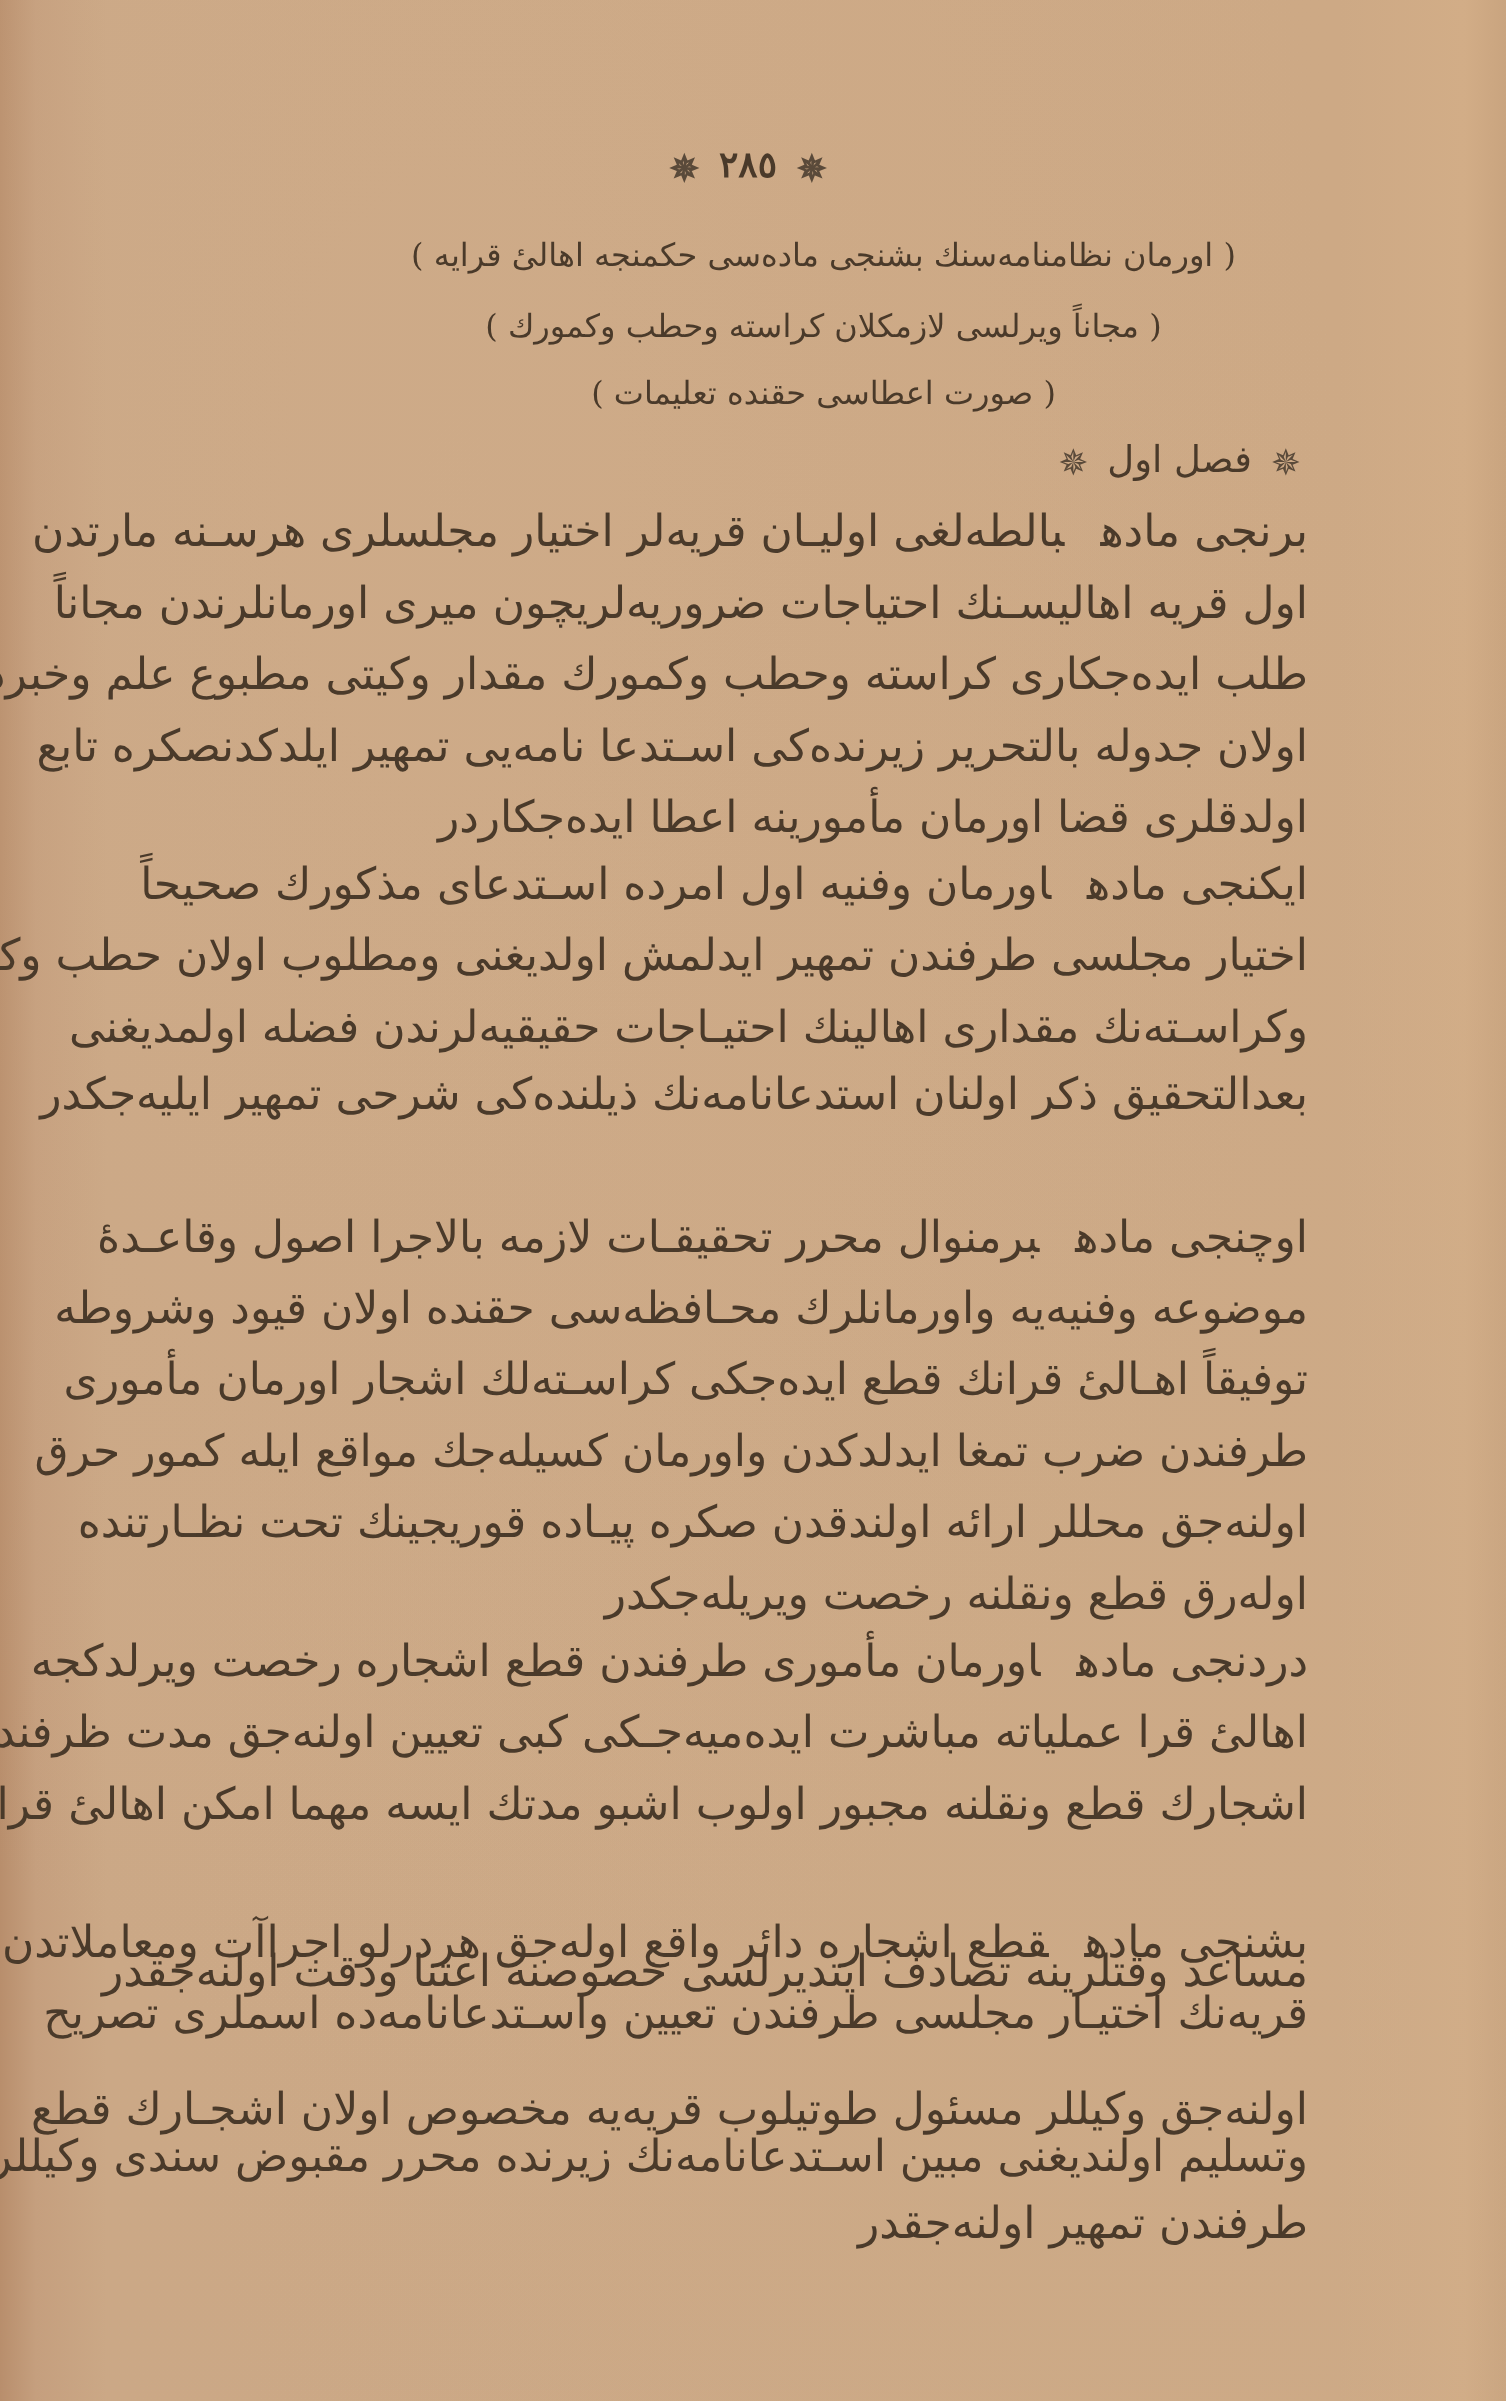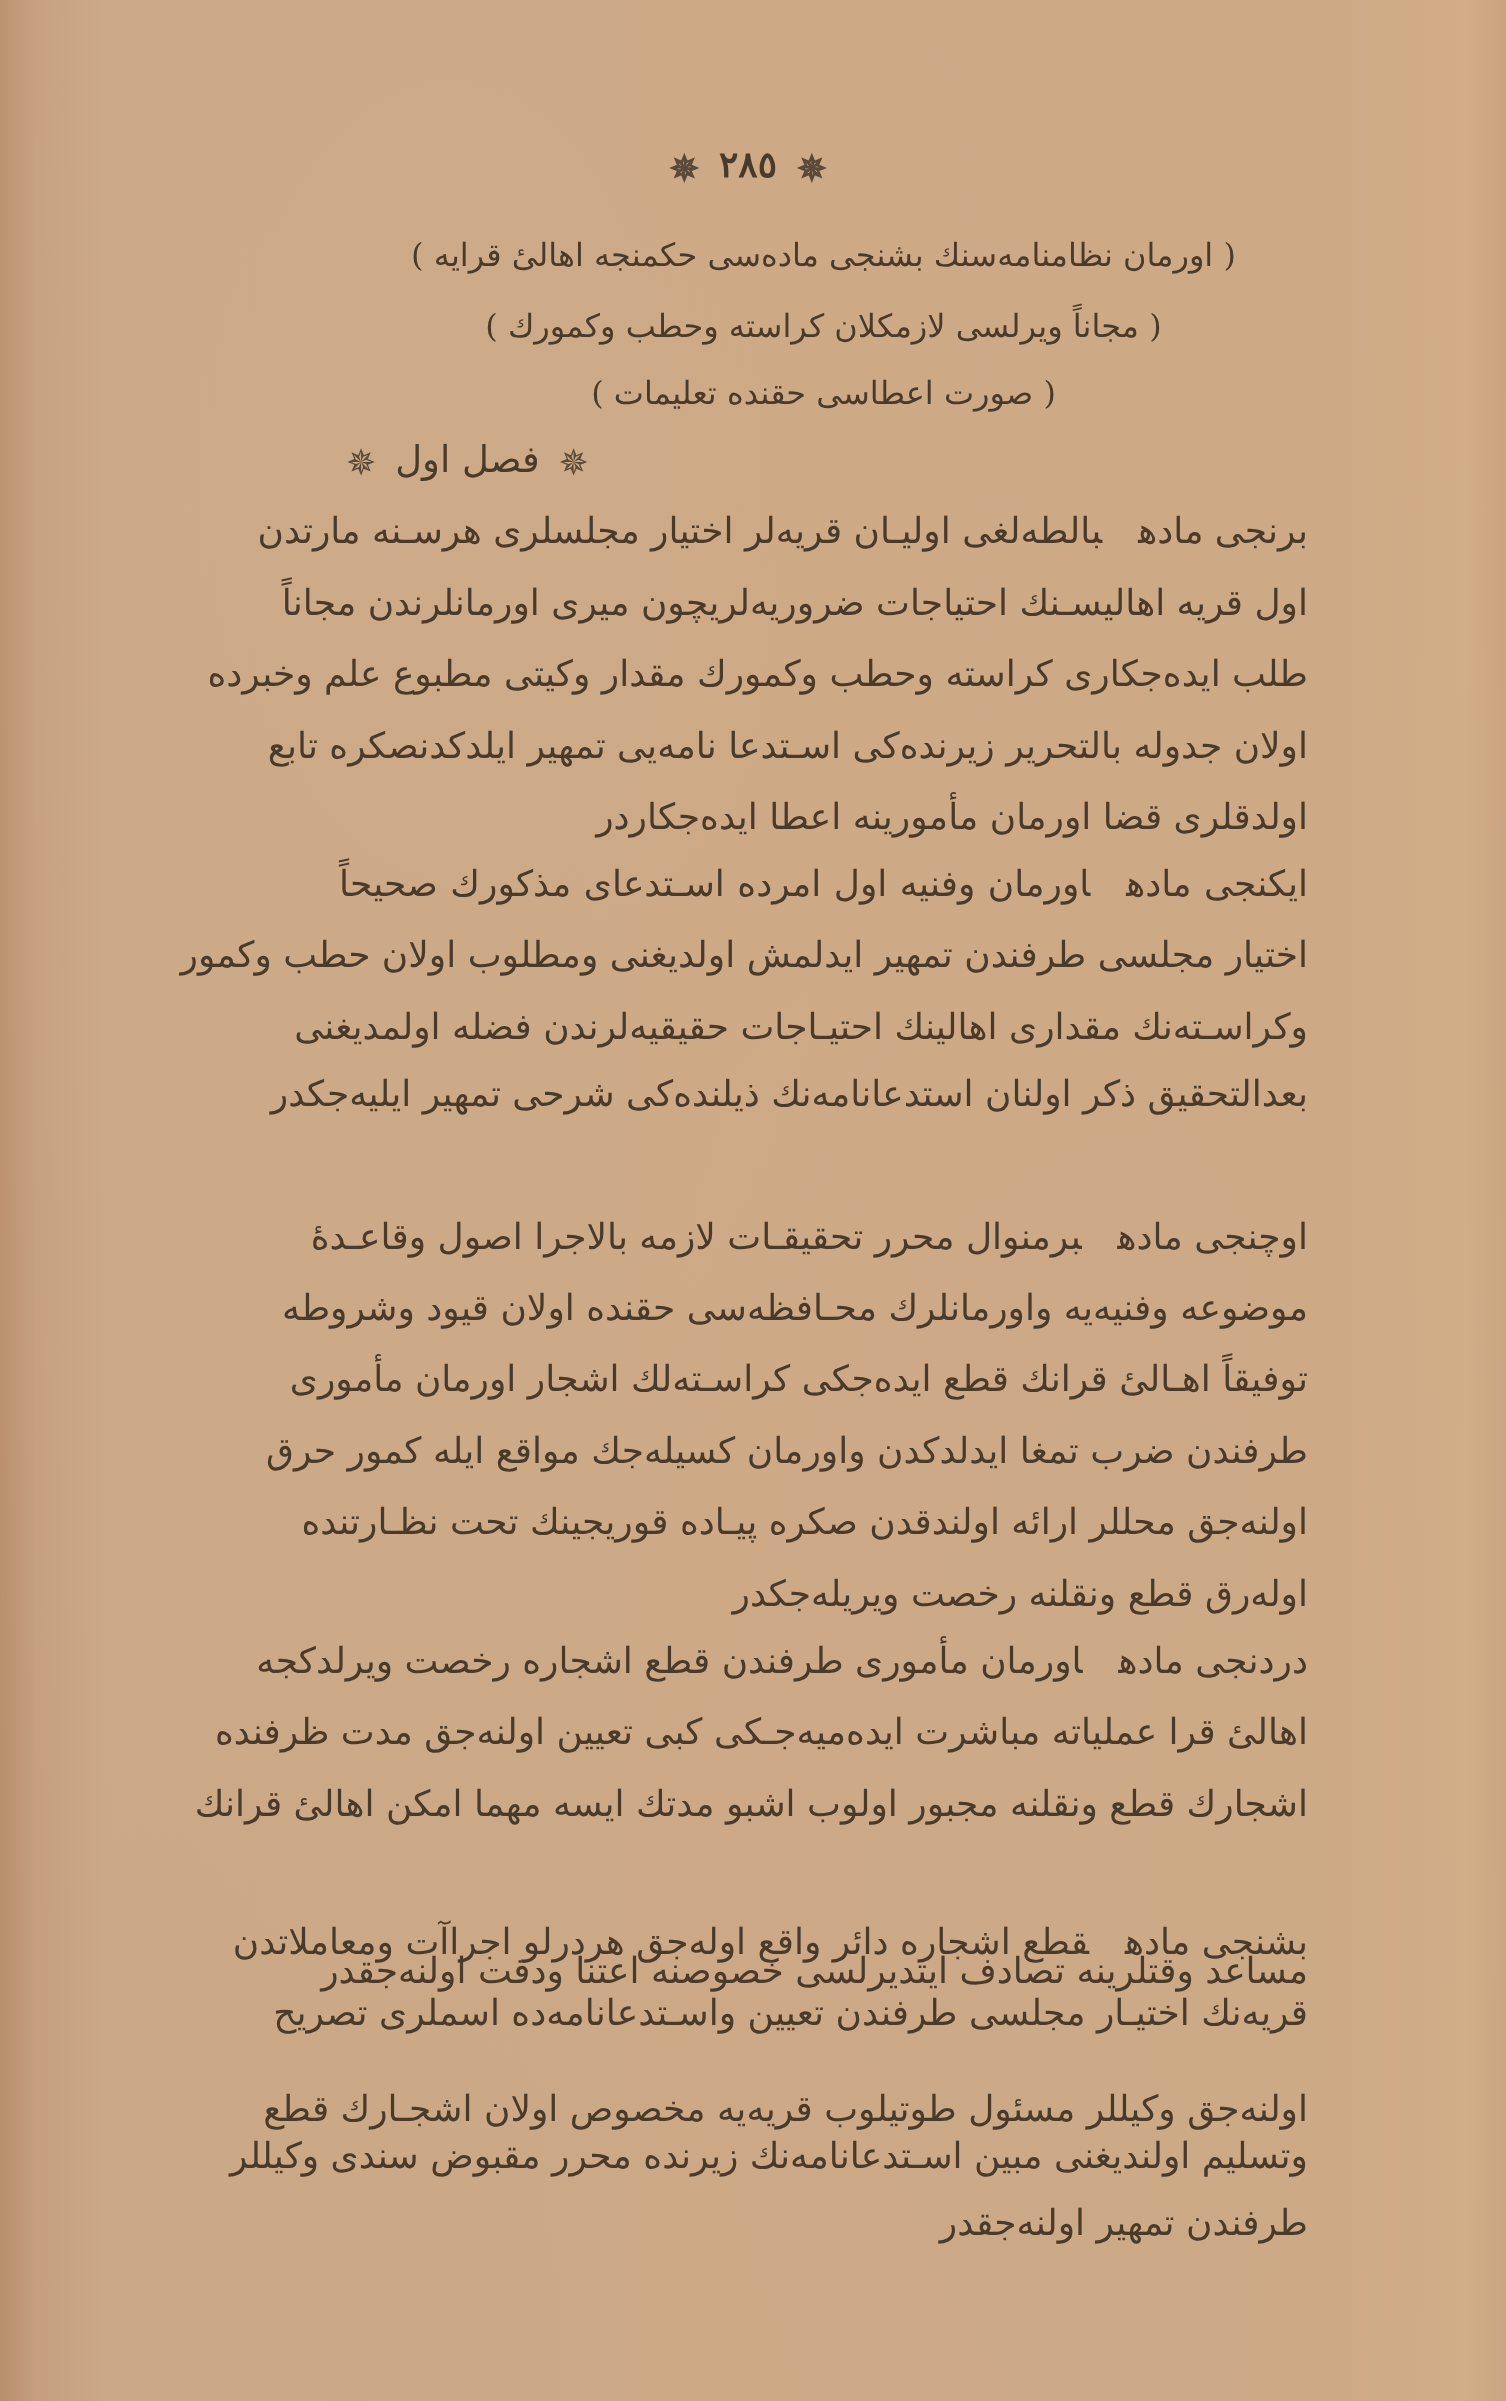--- a/index.html
+++ b/index.html
@@ -50,34 +50,34 @@
       text-align: center;
       direction: rtl;
       font-size: 32px;
       line-height: 54px;
       color: #4a3a2a;
     }
     .section-title {
       position: absolute;
       left: 339px;
       width: 969px;
-      text-align: left;
+      text-align: right;
       direction: rtl;
       font-size: 37px;
       line-height: 54px;
       color: #4a3a2a;
     }
     .line {
       position: absolute;
       left: 339px;
       width: 969px;
       direction: rtl;
       text-align: justify;
       text-align-last: justify;
-      font-size: 36px;
+      font-size: 44px;
       line-height: 54px;
       white-space: nowrap;
       color: #4a3a2a;
     }
     .line.last {
       text-align-last: right;
     }
     .article-label {
       margin-left: 36px;
     }

